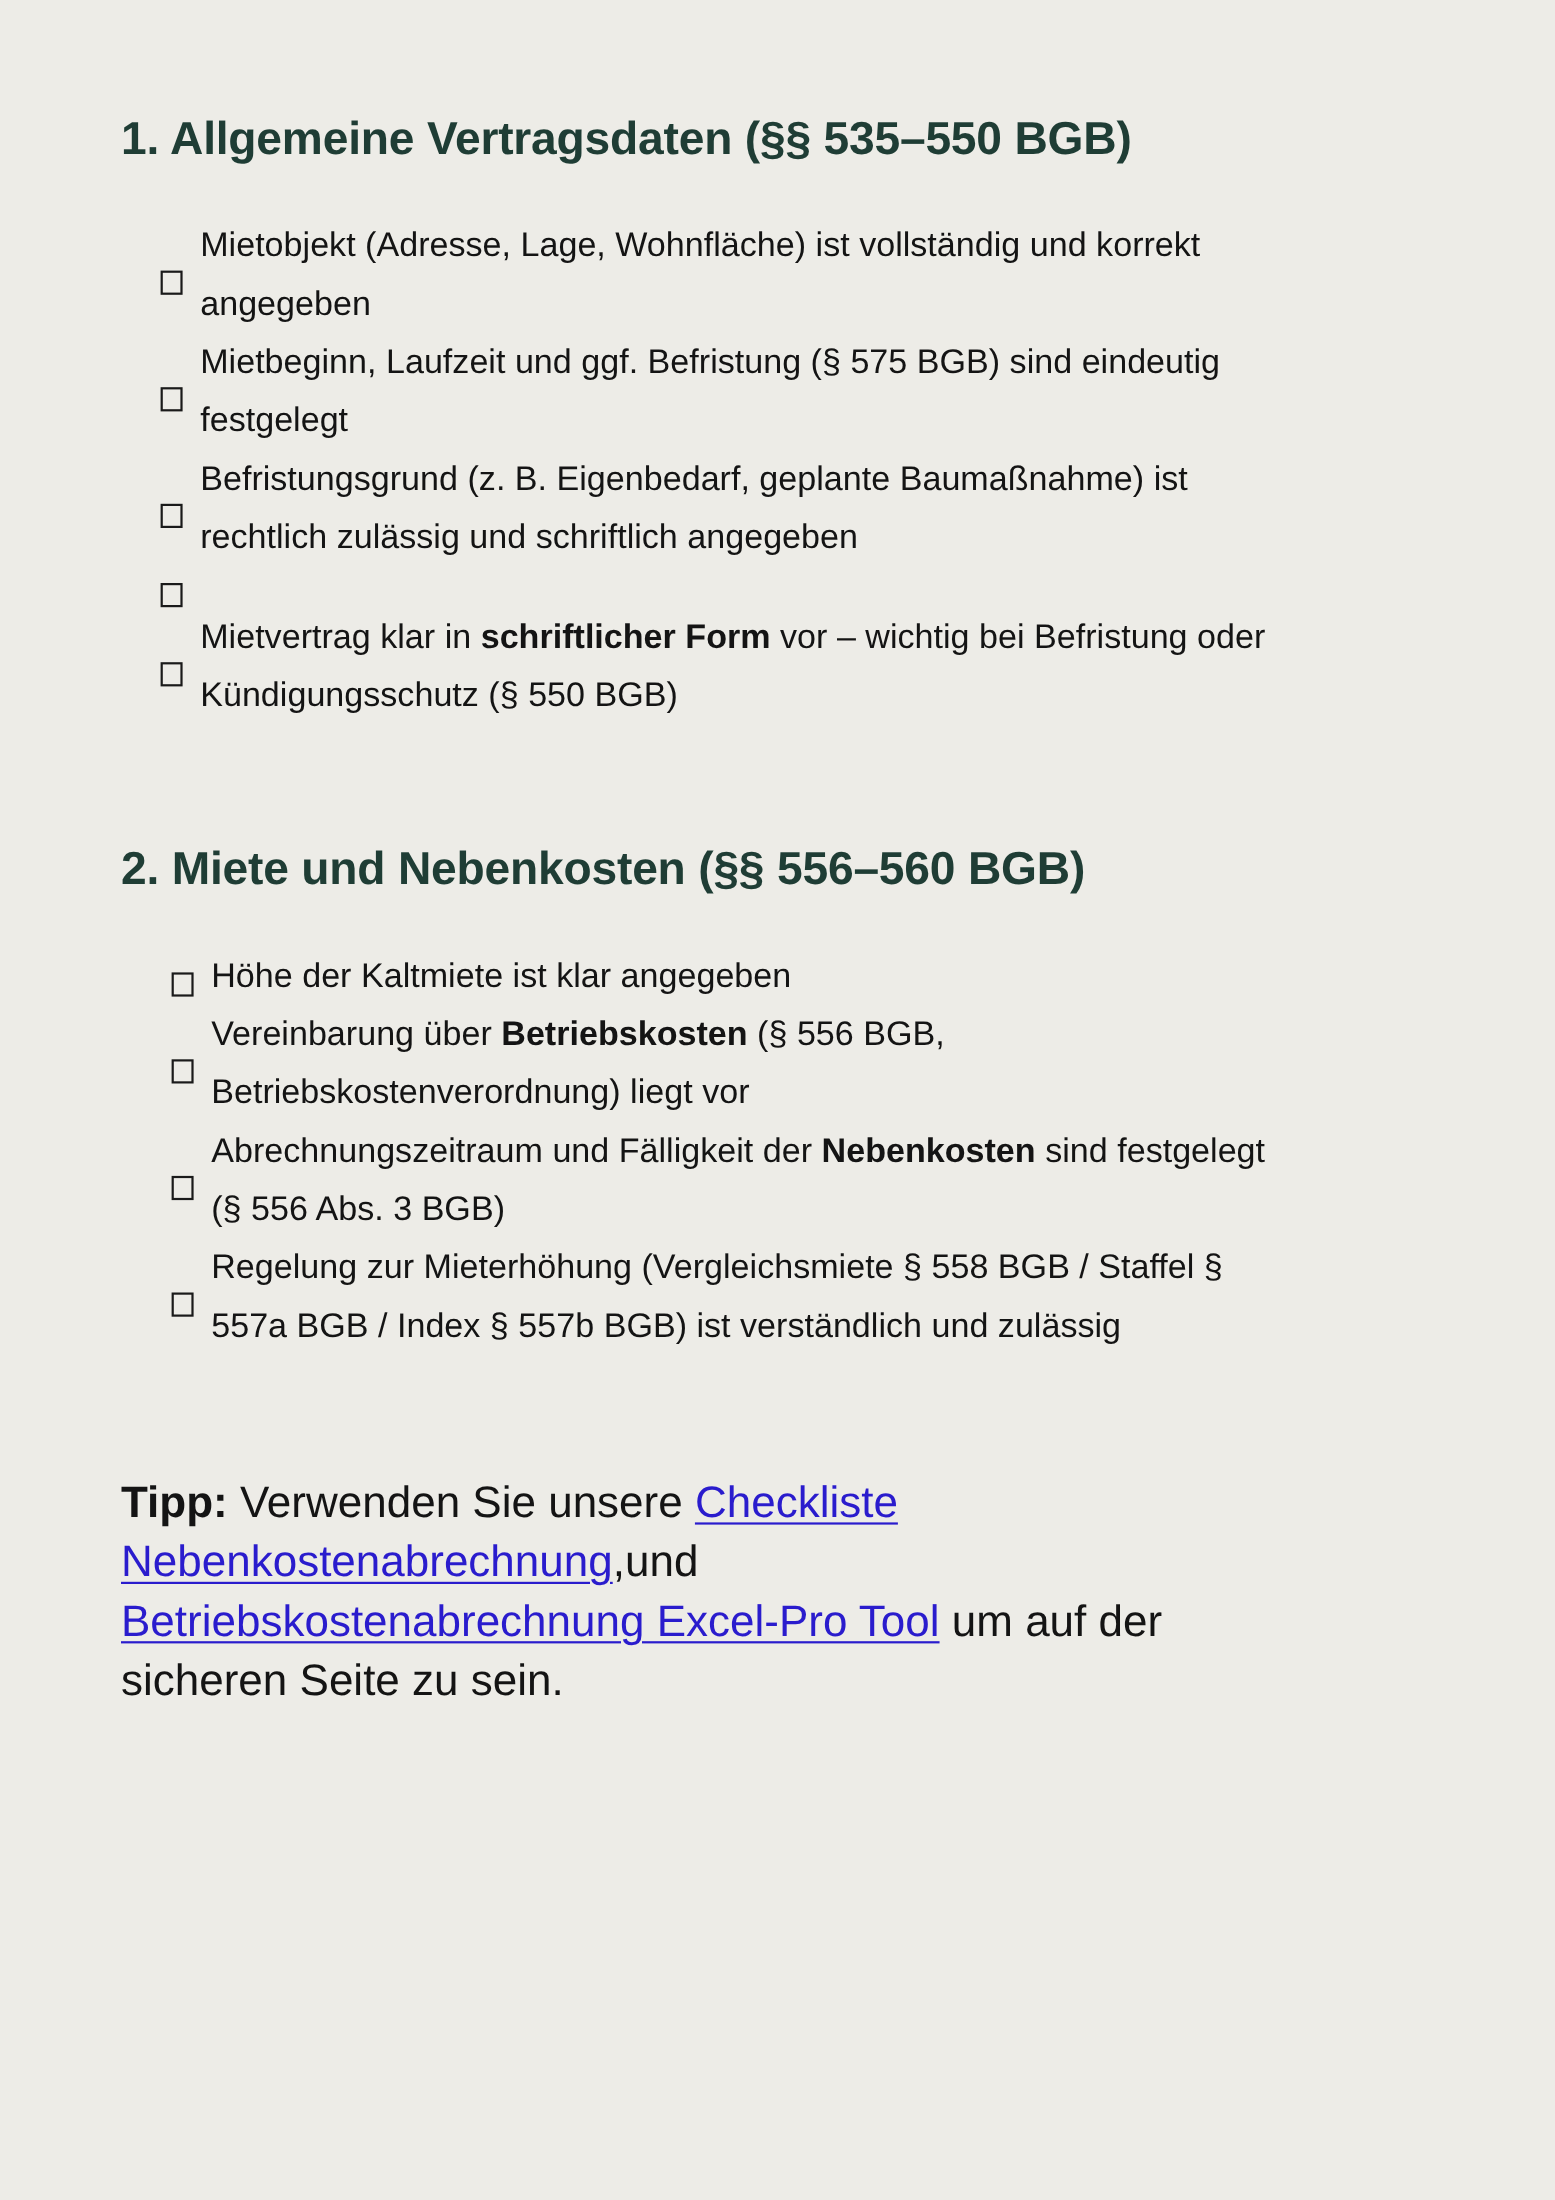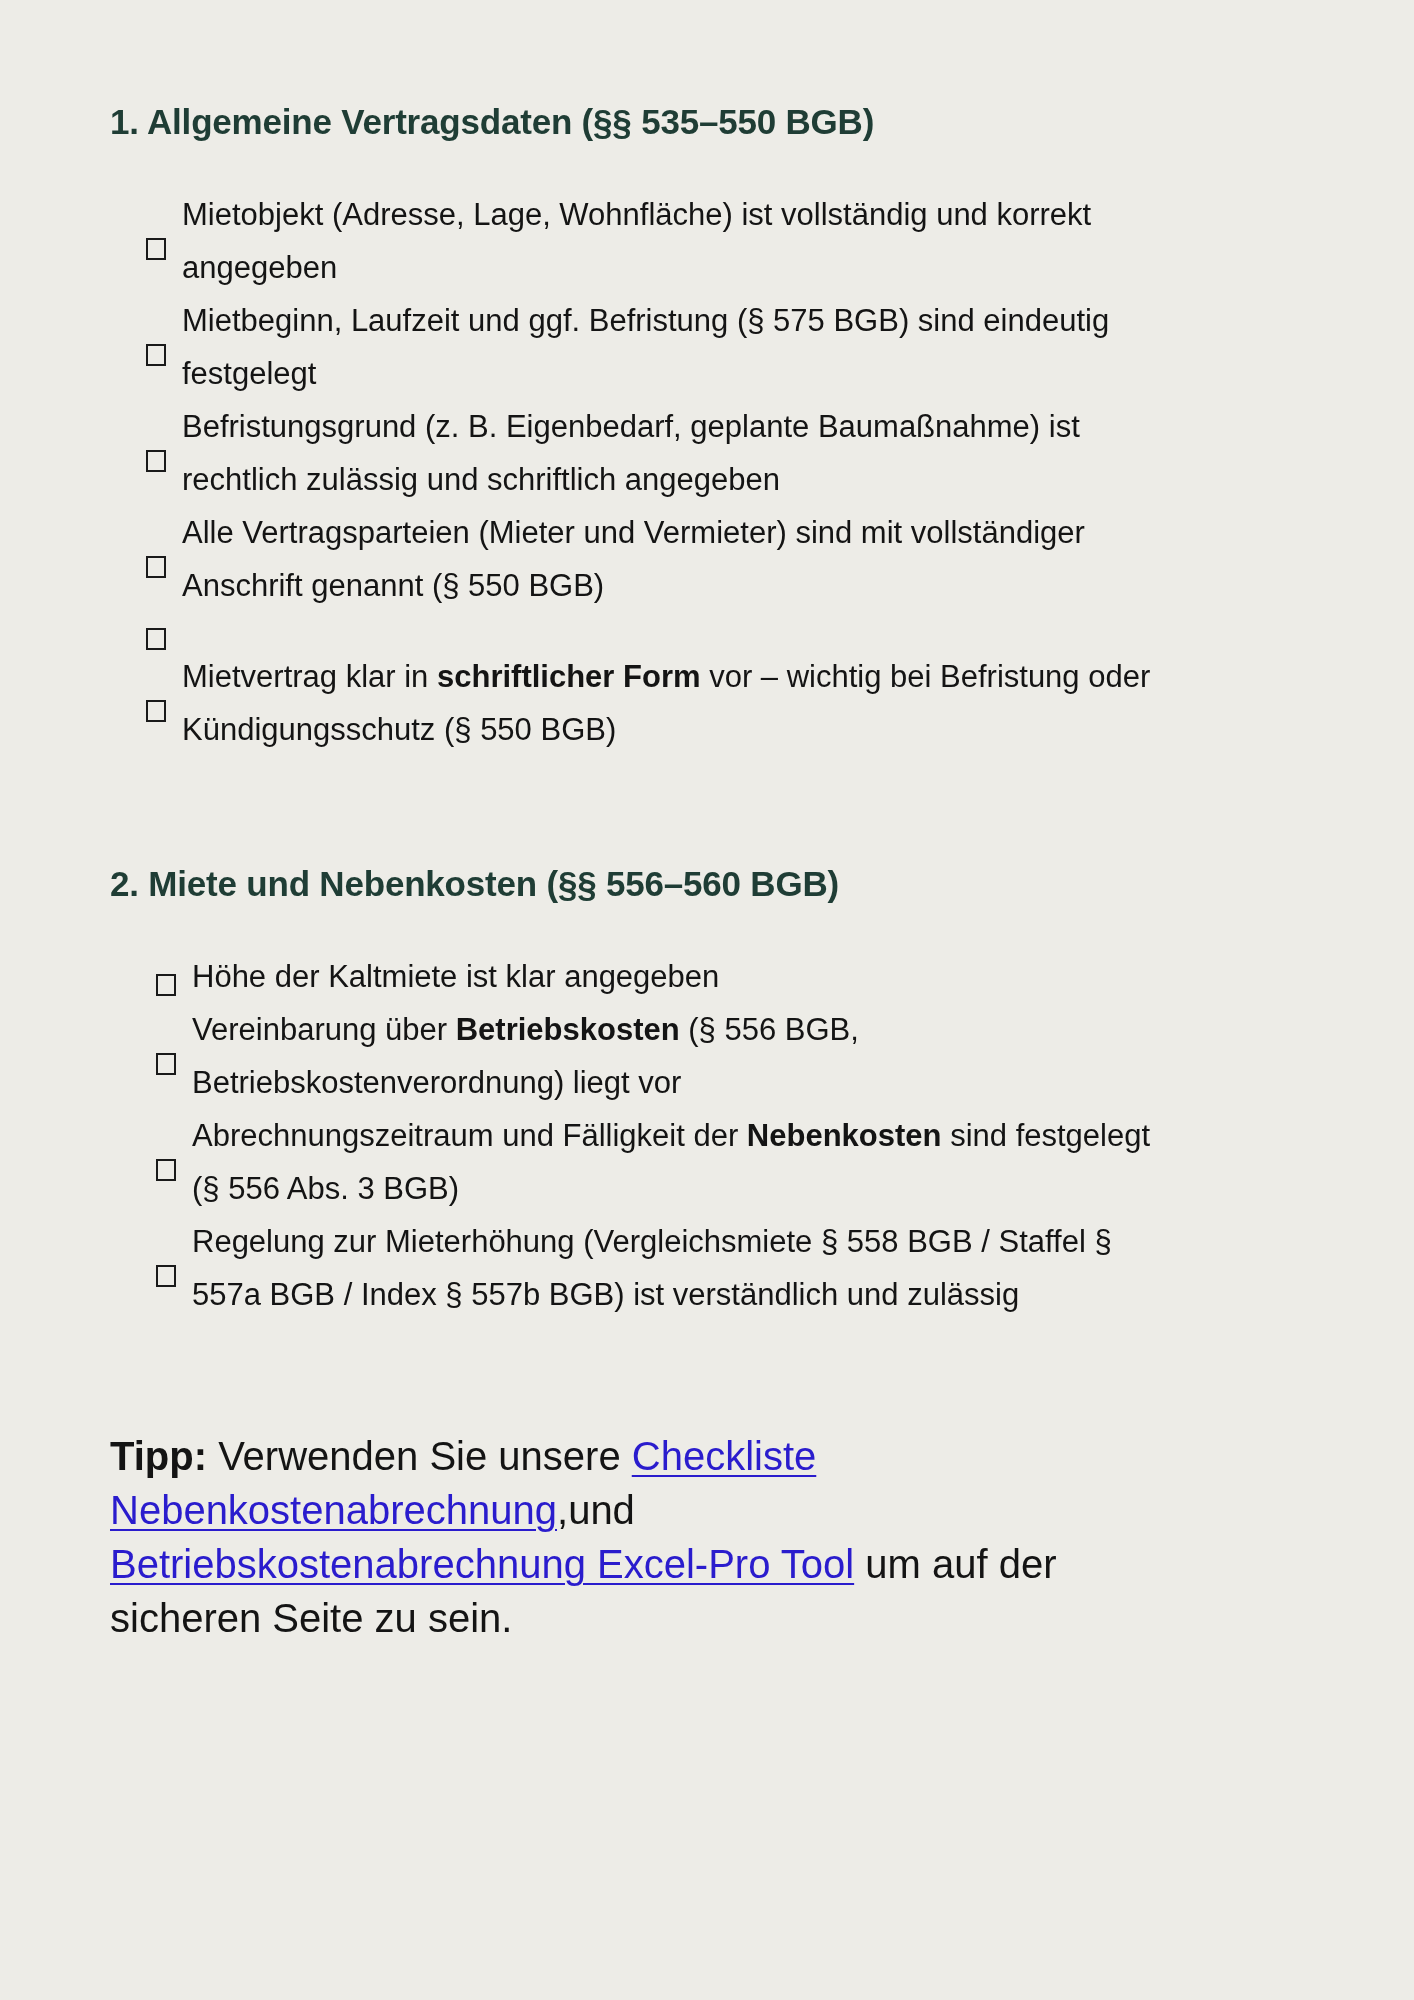--- a/index.html
+++ b/index.html
@@ -13,21 +13,21 @@
     height: 2000px;
     background: #edece7;
     overflow: hidden;
     box-sizing: border-box;
     padding: 102px 120px 0 110px;
     color: #141414;
   }
   .section { margin: 0 0 108px 0; }
   .section-title {
     margin: 0 0 46px 0;
-    font-size: 35px;
+    font-size: 42px;
     font-weight: 700;
     color: #1f3d35;
     letter-spacing: -0.2px;
   }
   .checklist {
     list-style: none;
     margin: 0;
     padding: 0 0 0 36px;
     max-width: 1090px;
   }
@@ -79,24 +79,20 @@
   <li class="check-item">
     <span class="checkbox"></span>
     <span class="item-text"><span class="plain">Mietbeginn, Laufzeit und ggf. Befristung (§ 575 BGB) sind eindeutig festgelegt</span></span>
   </li>
 
   <li class="check-item">
     <span class="checkbox"></span>
     <span class="item-text"><span class="plain">Befristungsgrund (z. B. Eigenbedarf, geplante Baumaßnahme) ist rechtlich zulässig und schriftlich angegeben</span></span>
   </li>
 
-  <li class="check-item">
-    <span class="checkbox"></span>
-    <span class="item-text"><span class="plain">Alle Vertragsparteien (Mieter und Vermieter) sind mit vollständiger Anschrift genannt (§ 550 BGB)</span></span>
-  </li>
 
   <li class="check-item">
     <span class="checkbox"></span>
   </li>
 
   <li class="check-item">
     <span class="checkbox"></span>
     <span class="item-text"><span class="plain">Mietvertrag klar in </span><span class="bold">schriftlicher Form</span><span class="plain"> vor – wichtig bei Befristung oder Kündigungsschutz (§ 550 BGB)</span></span>
   </li>
 </ul>

